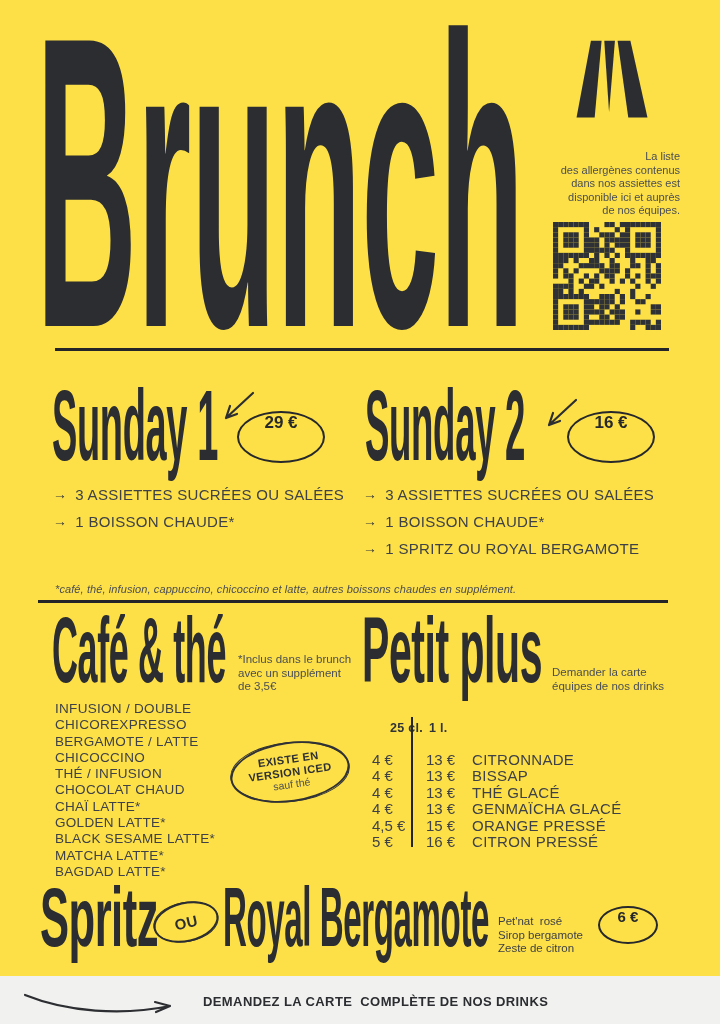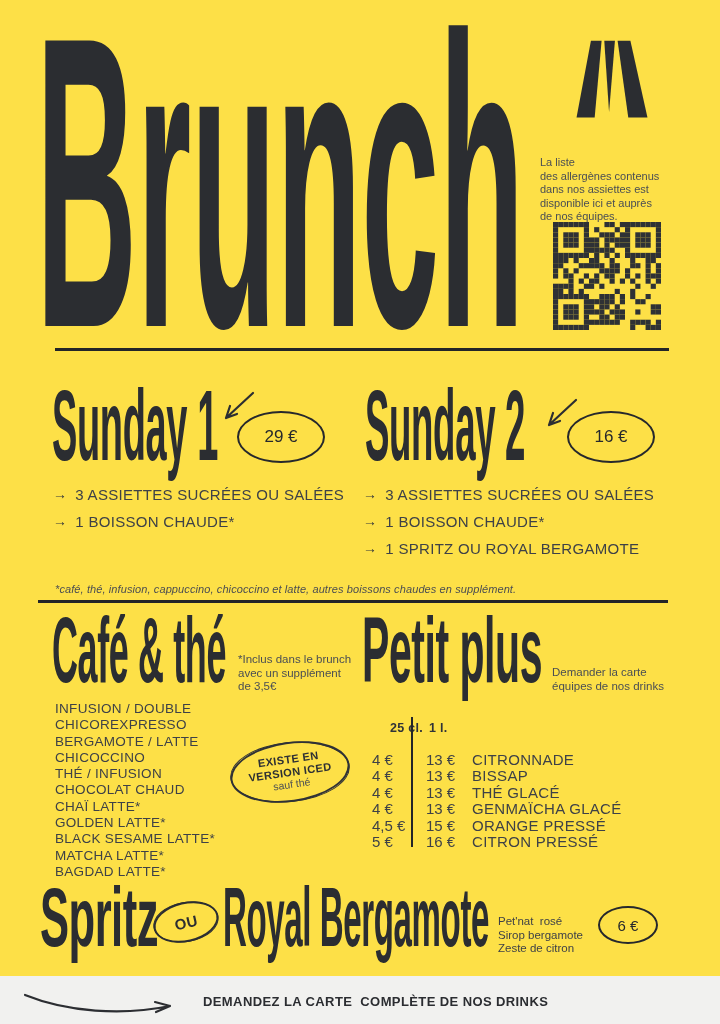--- a/index.html
+++ b/index.html
@@ -17,22 +17,22 @@
   }
   .rule { position:absolute; background:#232528; }
   .note { color:#4a4e54; font-size:11.5px; line-height:13.5px; }
   .pre { white-space:pre-line; }
   .prew { white-space:pre-wrap; }
   .listitem { display:flex; align-items:flex-start; color:#3e4147; font-size:15px; letter-spacing:0.3px; }
   .listitem .arr { font-size:14px; margin-right:8px; color:#33363b; position:relative; top:0px; }
   .sub { font-size:12.5px; letter-spacing:0.1px; color:#3e4147; margin-left:21px; margin-top:1px; }
   .priceoval {
     position:absolute; border:2px solid #26282c; border-radius:50%;
-    display:flex; align-items:center; justify-content:center;
-    font-weight:normal; color:#26282c; background:transparent;
+    display:flex; align-items:flex-start; justify-content:center;
+    font-weight:bold; color:#26282c; background:transparent;
   }
   .coffee-line { color:#3e4147; font-size:13.5px; line-height:16.3px; letter-spacing:0.3px; }
   .stamp {
     position:absolute; left:230px; top:742px; width:120px; height:60px;
     border:2px solid #303236; border-radius:50%;
     transform:rotate(-8deg); text-align:center; padding-top:9px;
   }
   .stamp::after {
     content:""; position:absolute; inset:-2px; border:1px solid #303236;
     border-radius:50%; transform:rotate(2.2deg);
@@ -66,21 +66,21 @@
   <svg class="disp abs" style="left:36px; top:16px;" width="494" height="318" viewBox="0 0 494 318">
     <text x="0" y="310" font-size="415" textLength="488" lengthAdjust="spacingAndGlyphs">Brunch</text>
   </svg>
 
   <svg class="abs" style="left:576px; top:28px;" width="72" height="100" viewBox="0 0 270 300">
     <polygon points="2,298 56,10 96,10 70,298" fill="#2b2d31"></polygon>
     <polygon points="106,10 146,10 124,278" fill="#2b2d31"></polygon>
     <polygon points="156,10 204,10 268,298 196,298" fill="#2b2d31"></polygon>
   </svg>
 
-  <div class="abs note pre" style="left:540px; top:156px; width:140px; text-align:left; font-size:11px;">La liste
+  <div class="abs note pre" style="left:540px; top:150px; width:140px; text-align:right; font-size:11px;">La liste
 des allergènes contenus
 dans nos assiettes est
 disponible ici et auprès
 de nos équipes.</div>
 
   <svg class="abs" style="left:553px; top:222px;" width="108" height="108" viewBox="0 0 105 105" id="qr-svg">
       <rect x="0" y="0" width="5" height="5" fill="#2e3135"></rect>
       <rect x="5" y="0" width="5" height="5" fill="#2e3135"></rect>
       <rect x="10" y="0" width="5" height="5" fill="#2e3135"></rect>
       <rect x="15" y="0" width="5" height="5" fill="#2e3135"></rect>

